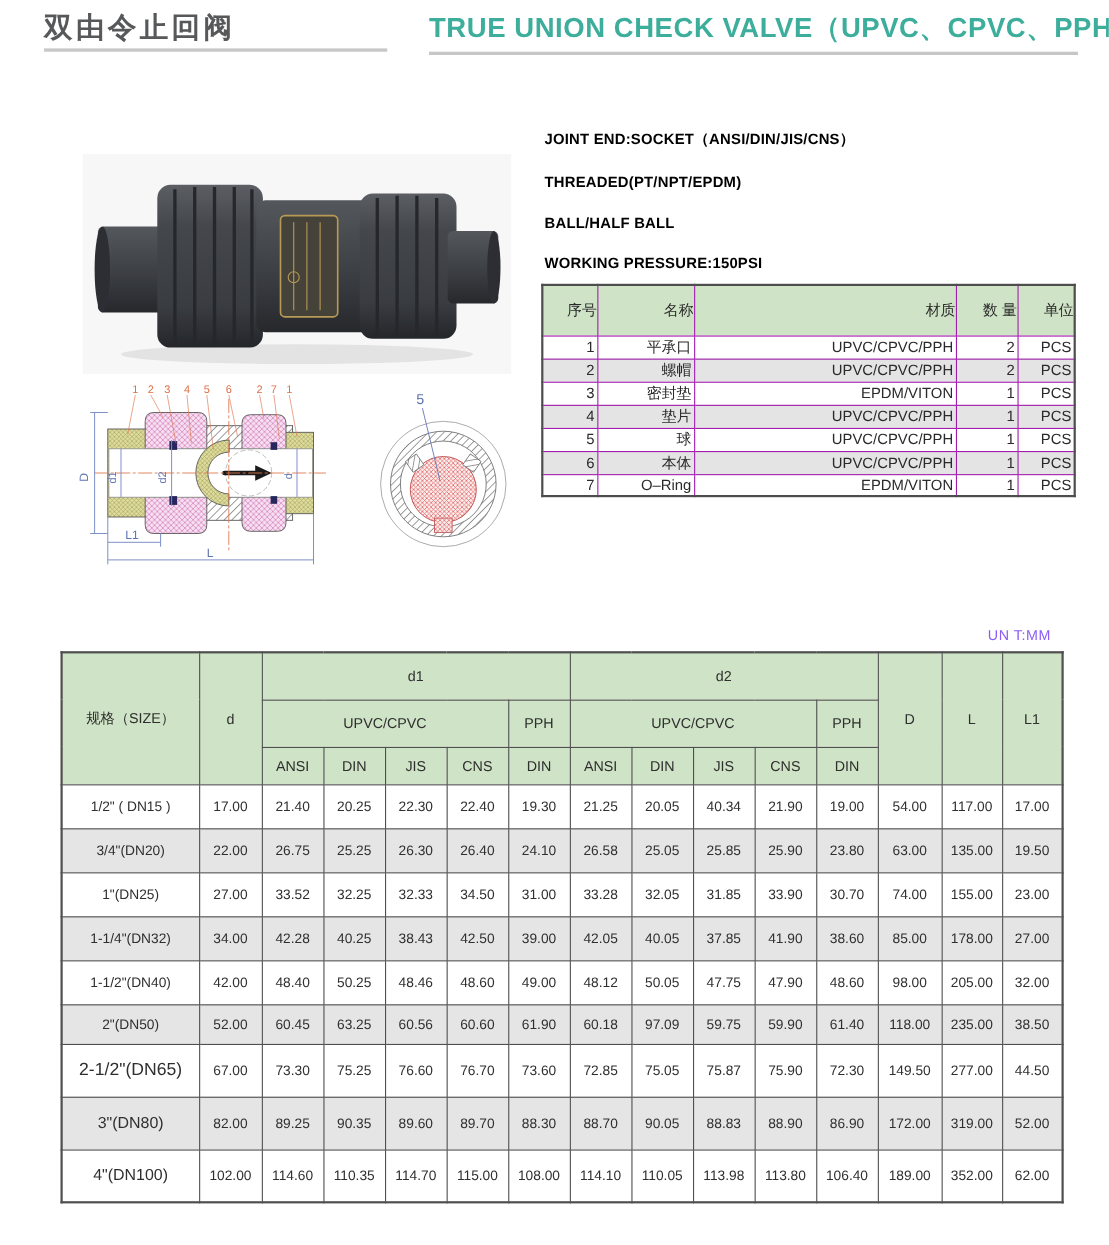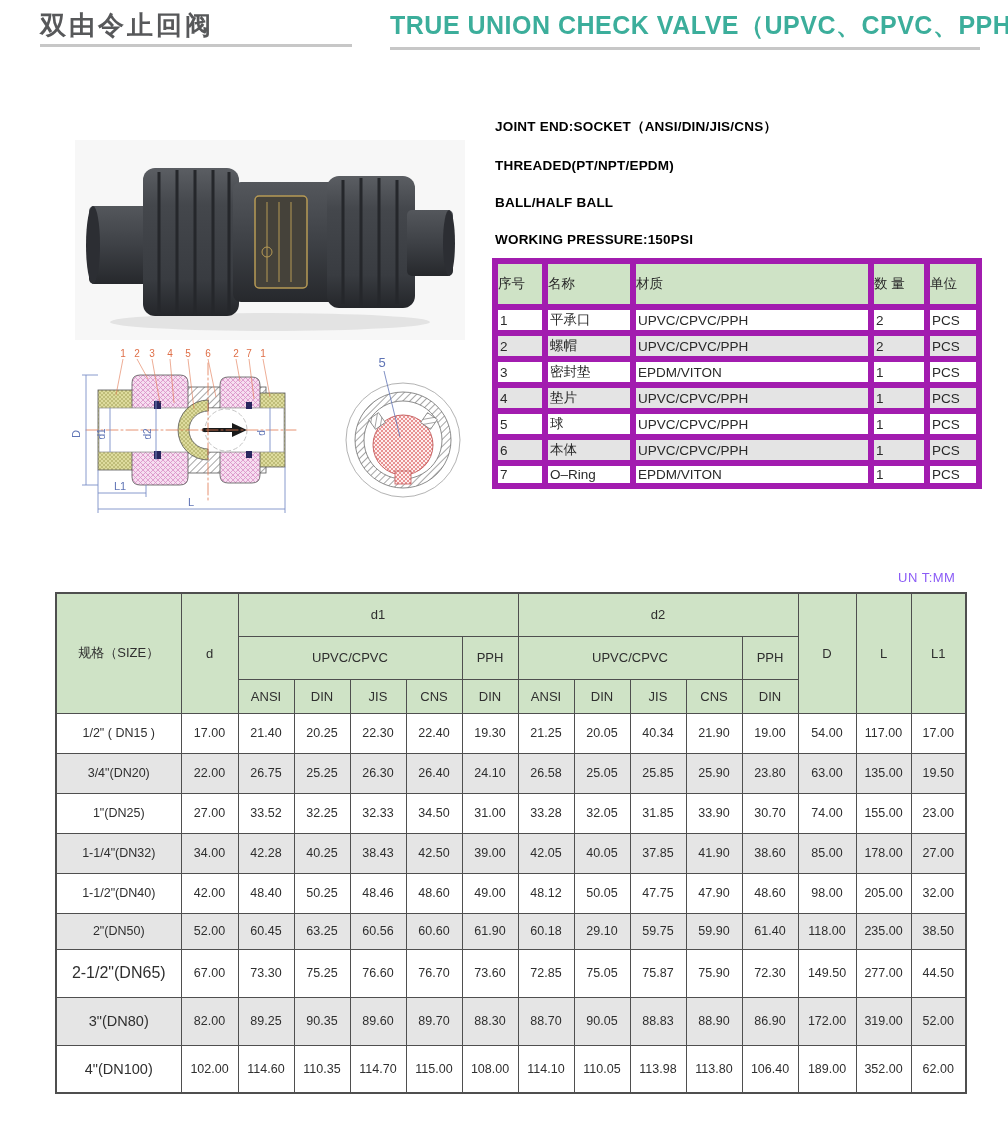--- a/index.html
+++ b/index.html
@@ -17,21 +17,21 @@
   
   .photo { position:absolute; left:55px; top:140px; width:390px; height:200px; }
 
   
   .specs { position:absolute; left:475px; top:118px; width:520px; }
   .specs div { font-size:13.5px; font-weight:bold; color:#000000; margin-bottom:22px; letter-spacing:0.2px; }
 
   
   .parts-table { position:absolute; left:472px; top:258px; width:484px;
                  border-collapse:collapse; table-layout:fixed; }
-  .parts-table th, .parts-table td { border:6px solid #a21caf; text-align:left;
+  .parts-table th, .parts-table td { border:1px solid #a21caf; text-align:right;
                  font-size:13.5px; color:#2a2a2a; }
   .parts-table th { background:#cfe3c6; height:46px; font-weight:normal; }
   .parts-table td { height:20px; padding:1px 2px; }
   .parts-table tbody tr:nth-child(even) { background:#e4e4e4; }
   .parts-table { border:2px solid #4d4d4d; }
 
   
   .drawing { position:absolute; left:28px; top:345px; width:440px; height:180px; }
 
   
@@ -434,21 +434,21 @@
         </tr>
         <tr>
           <td>2"(DN50)</td>
           <td>52.00</td>
           <td>60.45</td>
           <td>63.25</td>
           <td>60.56</td>
           <td>60.60</td>
           <td>61.90</td>
           <td>60.18</td>
-          <td>29.10</td>
+          <td>97.09</td>
           <td>59.75</td>
           <td>59.90</td>
           <td>61.40</td>
           <td>118.00</td>
           <td>235.00</td>
           <td>38.50</td>
         </tr>
         <tr>
           <td>2-1/2"(DN65)</td>
           <td>67.00</td>

